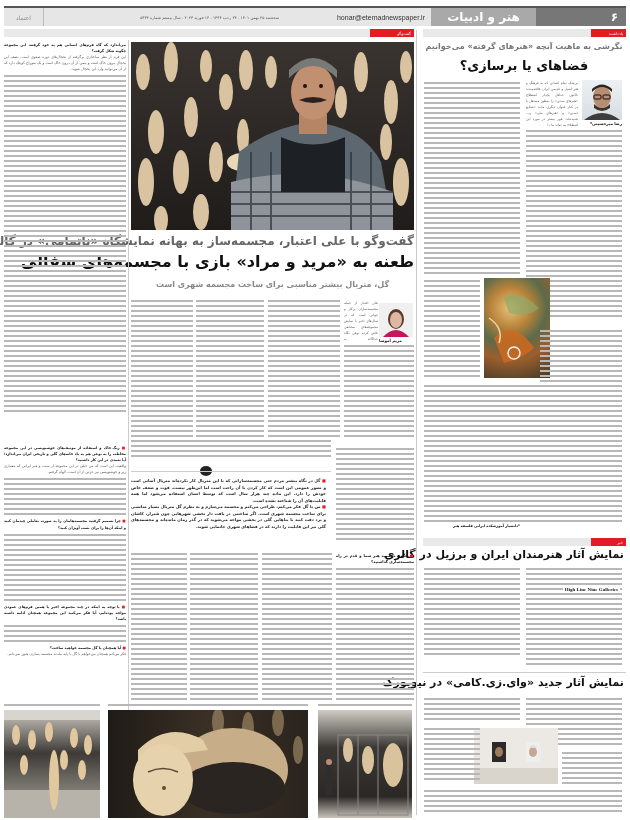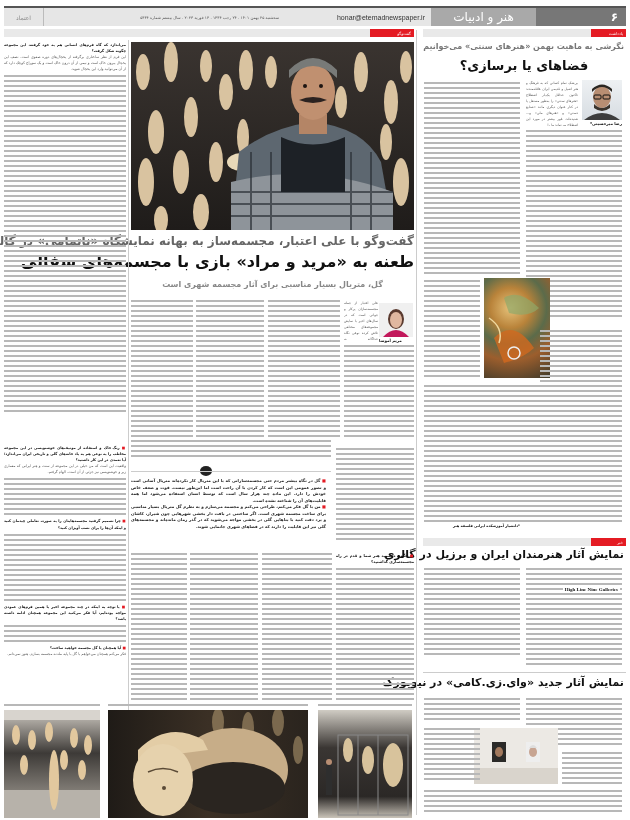--- a/index.html
+++ b/index.html
@@ -1,21 +1,21 @@
 <!DOCTYPE html>
 <html><head>
 <meta charset="utf-8">
 <style>
   * { box-sizing: border-box; margin: 0; padding: 0; }
   html, body { width: 630px; height: 820px; overflow: hidden; background: #fff; }
   body { font-family: "DejaVu Sans", sans-serif; color: #222; position: relative; direction: rtl; }
 
   .topbar { position: absolute; top: 6px; left: 4px; width: 622px; height: 20px; border-top: 2px solid #555; display: flex; background: #e6e6e6; }
   .topbar .pagenum { width: 90px; background: #777; color: #fff; font-size: 12px; display: flex; align-items: center; padding-right: 8px; font-weight: bold; }
-  .topbar .section { width: 105px; background: #a9a9a9; color: #fff; font-size: 12px; display: flex; align-items: center; justify-content: center; font-weight: normal; }
+  .topbar .section { width: 105px; background: #a9a9a9; color: #fff; font-size: 12px; display: flex; align-items: center; justify-content: center; font-weight: bold; }
   .topbar .email { width: 140px; font-family: "Liberation Sans", sans-serif; font-size: 7px; color: #333; display: flex; align-items: center; padding-right: 6px; direction: ltr; justify-content: flex-end; }
   .topbar .date { flex: 1; font-size: 4px; color: #555; display: flex; align-items: center; padding-right: 12px; }
   .topbar .logo { width: 40px; font-size: 6px; color: #888; display: flex; align-items: center; justify-content: center; border-right: 1px solid #bbb; }
 
   .kicker-bar { position: absolute; top: 29px; height: 8px; background: #e9e9e9; }
   .kicker { position: absolute; top: 29px; height: 8px; background: #e41b23; color: #fff; font-size: 4px; padding: 0 3px; display: flex; align-items: center; }
 
   .col { position: absolute; font-size: 3.4px; line-height: 6px; color: #555; text-align: justify; overflow: hidden; }
   .col .txt { white-space: normal; }
   .lines { position: absolute; overflow: hidden; }
@@ -41,21 +41,21 @@
   <div class="email">honar@etemadnewspaper.ir</div>
   <div class="date">سه‌شنبه ۲۵ بهمن ۱۴۰۱ . ۲۴ رجب ۱۴۴۴ . ۱۴ فوریه ۲۰۲۳ . سال بیستم شماره ۵۴۴۴</div>
   <div class="logo">اعتماد</div>
 </div>
 
 <div class="kicker-bar" style="right:4px;width:203px;"></div>
 <div class="kicker" style="right:4px;width:35px;">یادداشت</div>
 <div class="kicker-bar" style="left:4px;width:410px;"></div>
 <div class="kicker" style="left:370px;width:44px;direction:rtl;">گفت‌وگو</div>
 
-<div class="h-sub" style="right:6px;width:200px;top:42px;font-size:8px;">نگرشی به ماهیت بهمن «هنرهای سنتی» می‌خوانیم</div>
+<div class="h-sub" style="right:6px;width:200px;top:42px;font-size:8px;">نگرشی به ماهیت آنچه «هنرهای گرفته» می‌خوانیم</div>
 <div class="h-main" style="right:6px;width:200px;top:58px;font-size:13px;">فضاهای یا برسازی؟</div>
 
 <div class="photo" style="right:8px;top:80px;width:40px;height:40px;background:linear-gradient(180deg,#eef1f3 0%,#d7dde2 100%);">
   <svg width="40" height="40" viewBox="0 0 40 40">
     <ellipse cx="20" cy="17" rx="9" ry="11" fill="#b88e73"></ellipse>
     <path d="M10 12 Q20 2 30 12 L30 9 Q20 0 10 9Z" fill="#2a2622"></path>
     <rect x="12" y="15" width="7" height="4" rx="1" fill="none" stroke="#111" stroke-width="1"></rect>
     <rect x="21" y="15" width="7" height="4" rx="1" fill="none" stroke="#111" stroke-width="1"></rect>
     <path d="M12 24 Q20 32 28 24 L28 28 Q20 34 12 28Z" fill="#3b332c"></path>
     <path d="M2 40 Q20 26 38 40Z" fill="#3d3d3d"></path>
@@ -375,21 +375,21 @@
     <ellipse cx="182" cy="50" rx="22" ry="28" fill="#c09070"></ellipse>
     <path d="M158 36 Q182 12 206 36 L206 28 Q182 4 158 28Z" fill="#787a78"></path>
     <path d="M168 58 Q182 52 196 58 Q182 64 168 58Z" fill="#2b2220"></path>
     <circle cx="174" cy="44" r="2" fill="#1d1512"></circle>
       <circle cx="190" cy="44" r="2" fill="#1d1512"></circle>
   </svg>
 </div>
 
 <div class="h-sub" style="left:131px;width:283px;top:234px;font-size:12px;color:#666;">گفت‌وگو با علی اعتبار، مجسمه‌ساز به بهانه نمایشگاه «ناتمامی» در گالری ثالث</div>
 <div class="h-main" style="left:131px;width:283px;top:252px;font-size:16px;">طعنه به «مرید و مراد» بازی با مجسمه‌های سفالی</div>
-<div class="h-sub" style="left:131px;width:283px;top:280px;font-size:8px;color:#888;">گل، متریال بسیار مناسبی برای آثار مجسمه شهری است</div>
+<div class="h-sub" style="left:131px;width:283px;top:280px;font-size:8px;color:#888;">گل، متریال بیشتر مناسبی برای ساخت مجسمه شهری است</div>
 
 <div class="photo" style="left:379px;top:303px;width:34px;height:34px;background:#f0f0f0;">
   <svg width="34" height="34" viewBox="0 0 34 34">
     <path d="M4 34 Q17 20 30 34Z" fill="#c2185b"></path>
     <ellipse cx="17" cy="16" rx="8" ry="10" fill="#5a3a2f"></ellipse>
     <ellipse cx="17" cy="17" rx="6" ry="8" fill="#e0b7a0"></ellipse>
   </svg>
 </div>
 <div class="caption" style="left:379px;top:338px;font-size:4px;">مریم آموسا</div>
 

